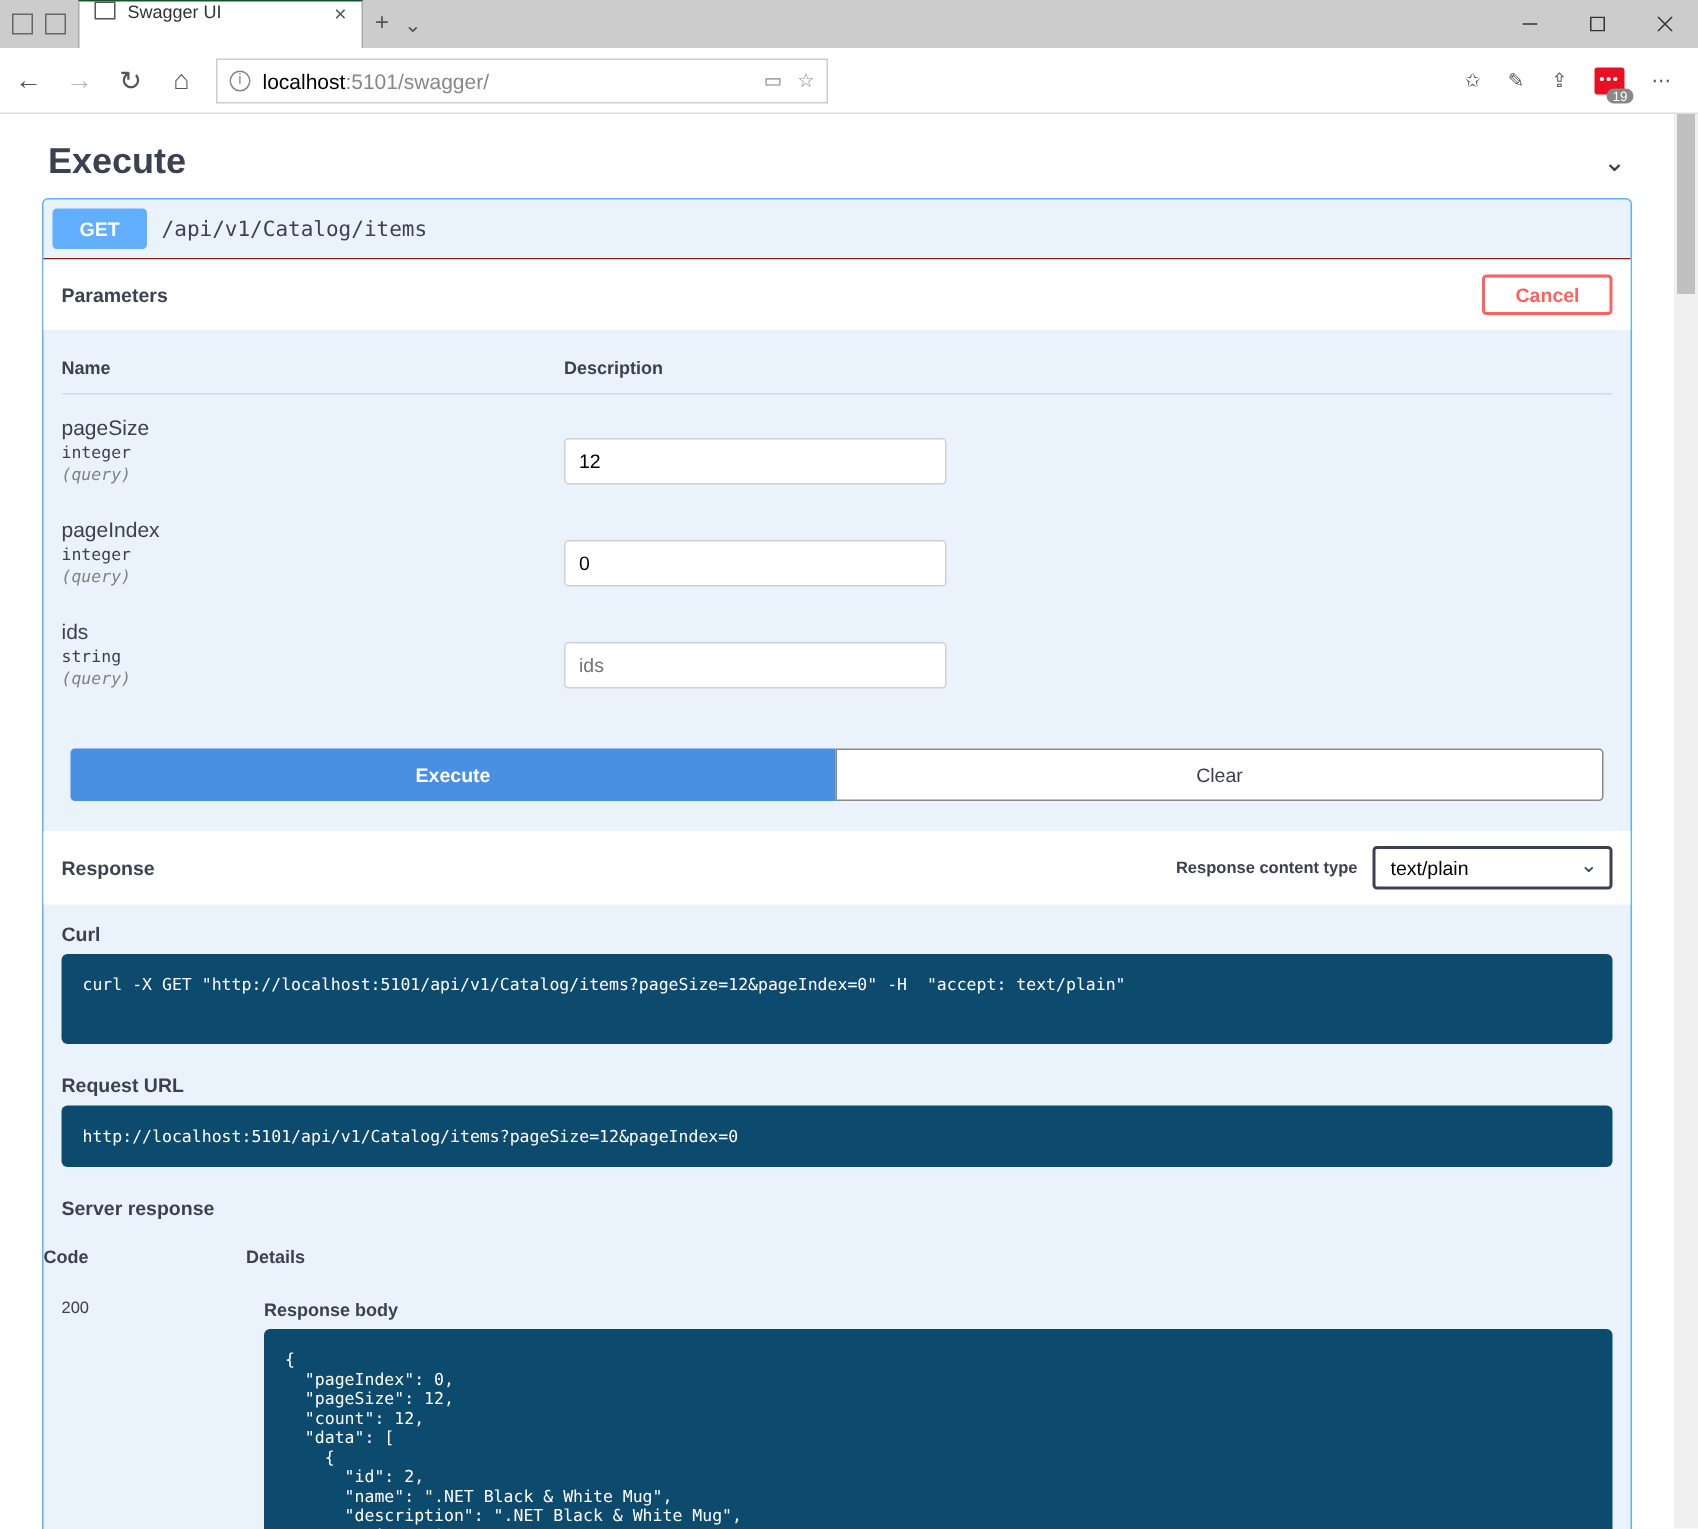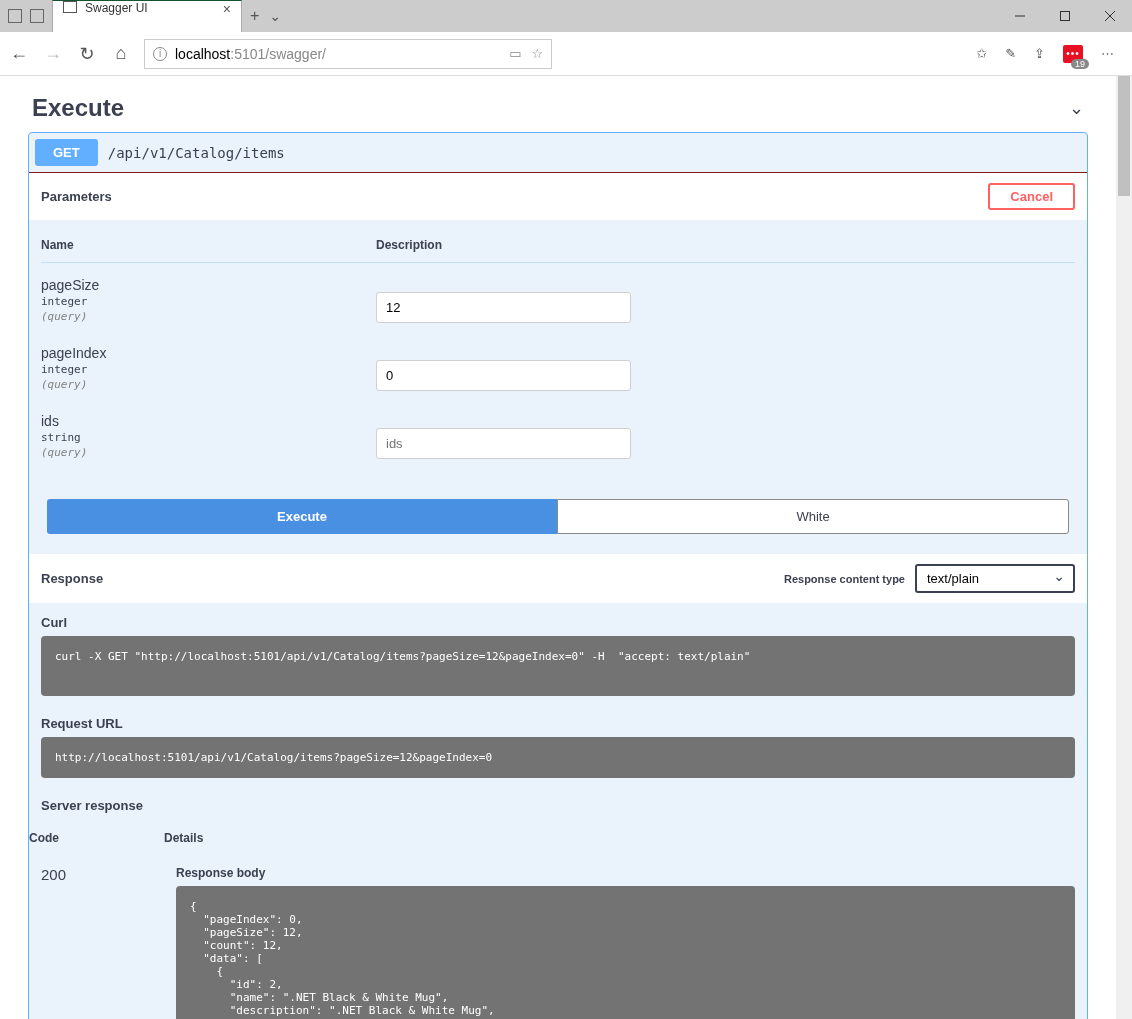--- a/index.html
+++ b/index.html
@@ -67,28 +67,28 @@
 
 .responses-bar { display: flex; align-items: center; justify-content: space-between; padding: 10px 12px; background: #fff;}
 .resp-title { font-size: 13px; font-weight: 700; color: #3b4151; }
 .resp-right { display: flex; align-items: center; gap: 10px; }
 .resp-ct-label { font-size: 11px; font-weight: 700; color: #3b4151; }
 .resp-select { border: 2px solid #3b4151; border-radius: 3px; padding: 5px 30px 5px 10px; font-size: 13px; background: #fff; appearance: none; position: relative; min-width: 160px;}
 .select-wrap { position: relative; }
 .select-wrap::after { content: "⌄"; position: absolute; right: 10px; top: 4px; pointer-events: none; color: #3b4151; font-size: 14px;}
 
 .block-label { font-size: 13px; font-weight: 700; color: #3b4151; padding: 12px 12px 6px; }
-.code-block { margin: 0 12px 8px; background: #737373; color: #fff; font-family: monospace; font-size: 11px; padding: 14px 14px; border-radius: 4px; white-space: pre; overflow: hidden; }
+.code-block { margin: 0 12px 8px; background: #0c4a6e; color: #fff; font-family: monospace; font-size: 11px; padding: 14px 14px; border-radius: 4px; white-space: pre; overflow: hidden; }
 .code-block.tall { min-height: 60px; }
 
 .resp-table-head { display: flex; padding: 12px 0 8px; border-bottom: 1px solid transparent;}
 .resp-col-code { width: 135px; font-size: 12px; font-weight: 700; color: #3b4151; }
 .resp-col-det { flex: 1; font-size: 12px; font-weight: 700; color: #3b4151; }
 .resp-row { display: flex; padding: 12px 12px 0; align-items:flex-start;}
-.resp-code-val { width: 135px; font-size: 15px; color: #3b4151; }
+.resp-code-val { width: 135px; font-size: 11px; color: #3b4151; }
 .resp-det { flex: 1; }
 .resp-body-label { font-size: 12px; font-weight: 700; color: #3b4151; margin-bottom: 6px; }
 
 svg { display: block; }
 </style>
 </head>
 <body>
 
 <div class="titlebar">
   <div class="titlebar-left">
@@ -201,21 +201,21 @@
             <div class="param-name">ids</div>
             <div class="param-type">string</div>
             <div class="param-in">(query)</div>
           </div>
           <div><input class="param-input" value="" placeholder="ids" style=""></div>
         </div>
       </div>
 
       <div class="exec-row">
         <button class="exec-btn">Execute</button>
-        <button class="clear-btn">White</button>
+        <button class="clear-btn">Clear</button>
       </div>
 
       <div class="responses-bar">
         <span class="resp-title">Response</span>
         <div class="resp-right">
           <span class="resp-ct-label">Response content type</span>
           <div class="select-wrap">
             <select class="resp-select">
               <option>text/plain</option>
             </select>

